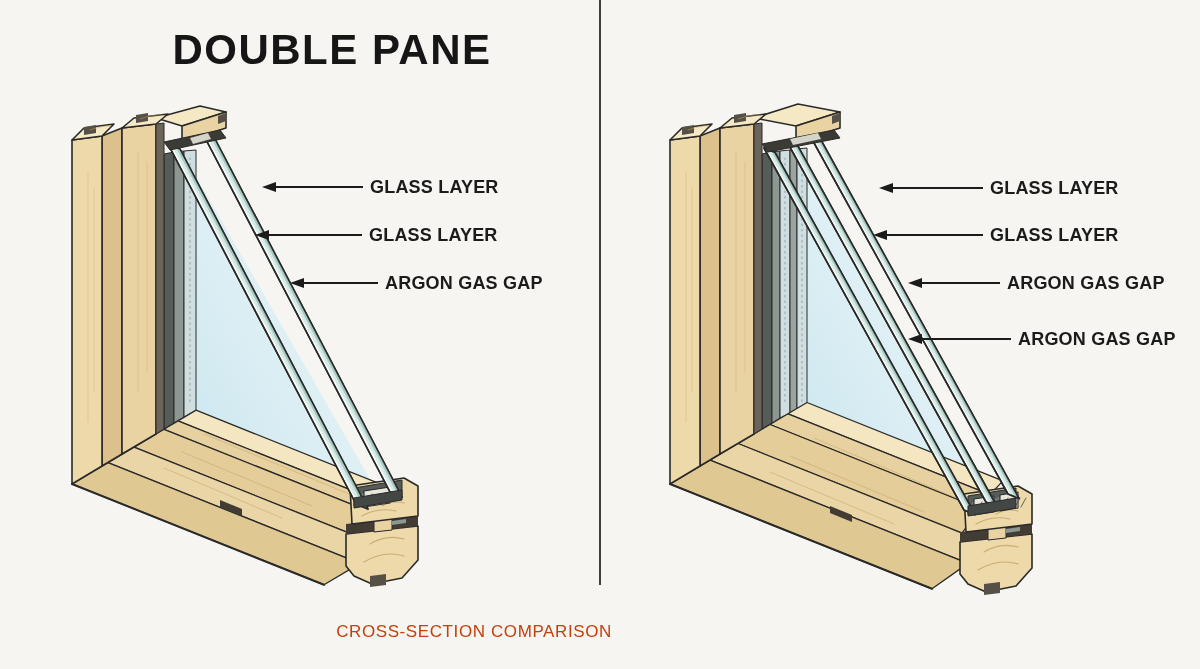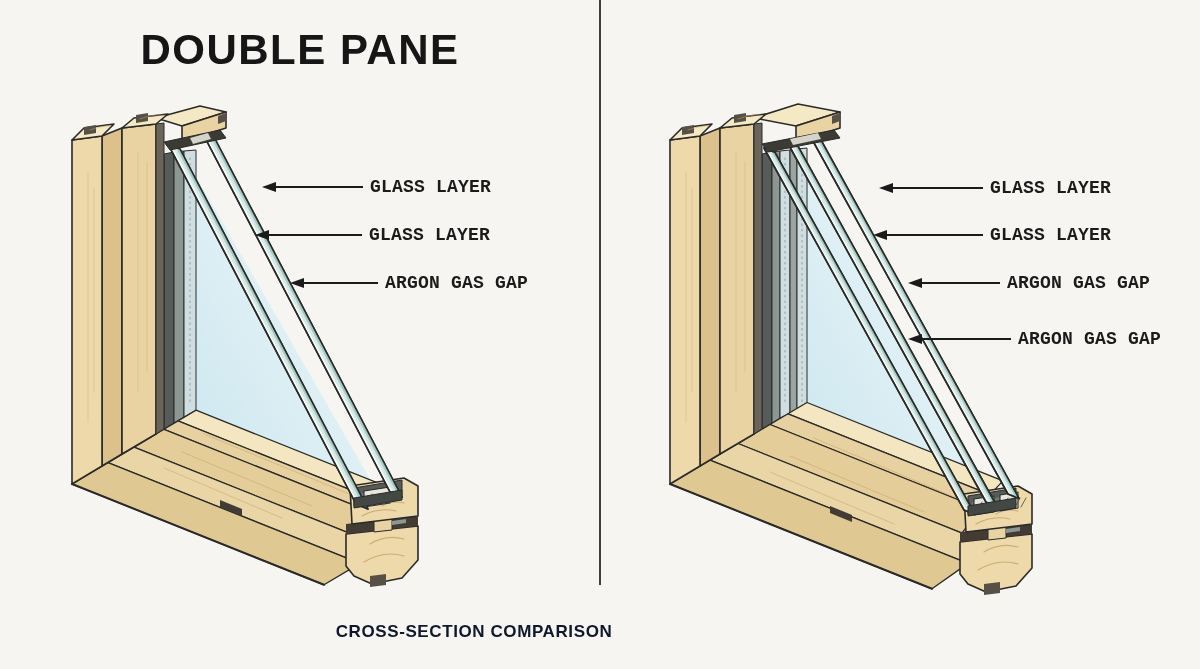--- a/index.html
+++ b/index.html
@@ -5,55 +5,56 @@
   html,body{margin:0;padding:0;}
   body{font-family:"Liberation Sans", sans-serif; background:#e9e7e3;}
   .root{
     position:relative; width:1200px; height:669px; overflow:hidden;
     background:#f7f5f2;
   }
   .panel-title{
     position:absolute; top:26px; width:600px; text-align:center;
     font-size:42px; font-weight:700; letter-spacing:1.5px; color:#161616;
     font-family:"Liberation Sans", sans-serif;
+    margin-left:32px;
   }
   .panel-title.left{left:0;}
   .panel-title.right{left:600px;}
   .divider{
     position:absolute; left:599px; top:0; width:2px; height:585px;
     background:#3f3f3f;
   }
   .art{
     position:absolute; width:470px; height:530px;
   }
   .art.left{left:52px; top:92px;}
   .art.right{left:650px; top:92px;}
   .label-row{
-    position:absolute; height:22px; display:flex; align-items:center;font-family:Liberation Mono, monospace;
+    position:absolute; height:22px; display:flex; align-items:center;
   }
   .ah{
     width:0; height:0; flex:none;
     border-top:5px solid transparent; border-bottom:5px solid transparent;
     border-right:14px solid #1b1b1b;
   }
   .ln{ height:2.5px; background:#1b1b1b; flex:none; margin-left:-1px;}
   .lt{
     margin-left:7px; font-size:18px; font-weight:700; letter-spacing:0.2px;
     color:#1b1b1b; white-space:nowrap;
   }
   .l1{left:262px; top:176px;} .l1 .ln{width:88px;}
   .l2{left:255px; top:224px;} .l2 .ln{width:94px;}
   .l3{left:290px; top:272px;} .l3 .ln{width:75px;}
   .r1{left:879px; top:177px;} .r1 .ln{width:91px;}
   .r2{left:873px; top:224px;} .r2 .ln{width:97px;}
   .r3{left:908px; top:272px;} .r3 .ln{width:79px;}
   .r4{left:908px; top:328px;} .r4 .ln{width:90px;}
   .caption{
     position:absolute; left:0; top:622px; width:948px; text-align:center;
-    font-size:17px; font-weight:700; letter-spacing:0.6px; color:#0f172a;
+    font-size:17px; font-weight:400; letter-spacing:0.6px; color:#c2410c;
   }
 </style>
 </head>
 <body>
 
 <div class="root" style="background: rgb(247, 245, 242);">
 
   <div class="panel-title left">DOUBLE PANE</div>
 
   <div class="divider" style="background: rgb(63, 63, 63);"></div>

